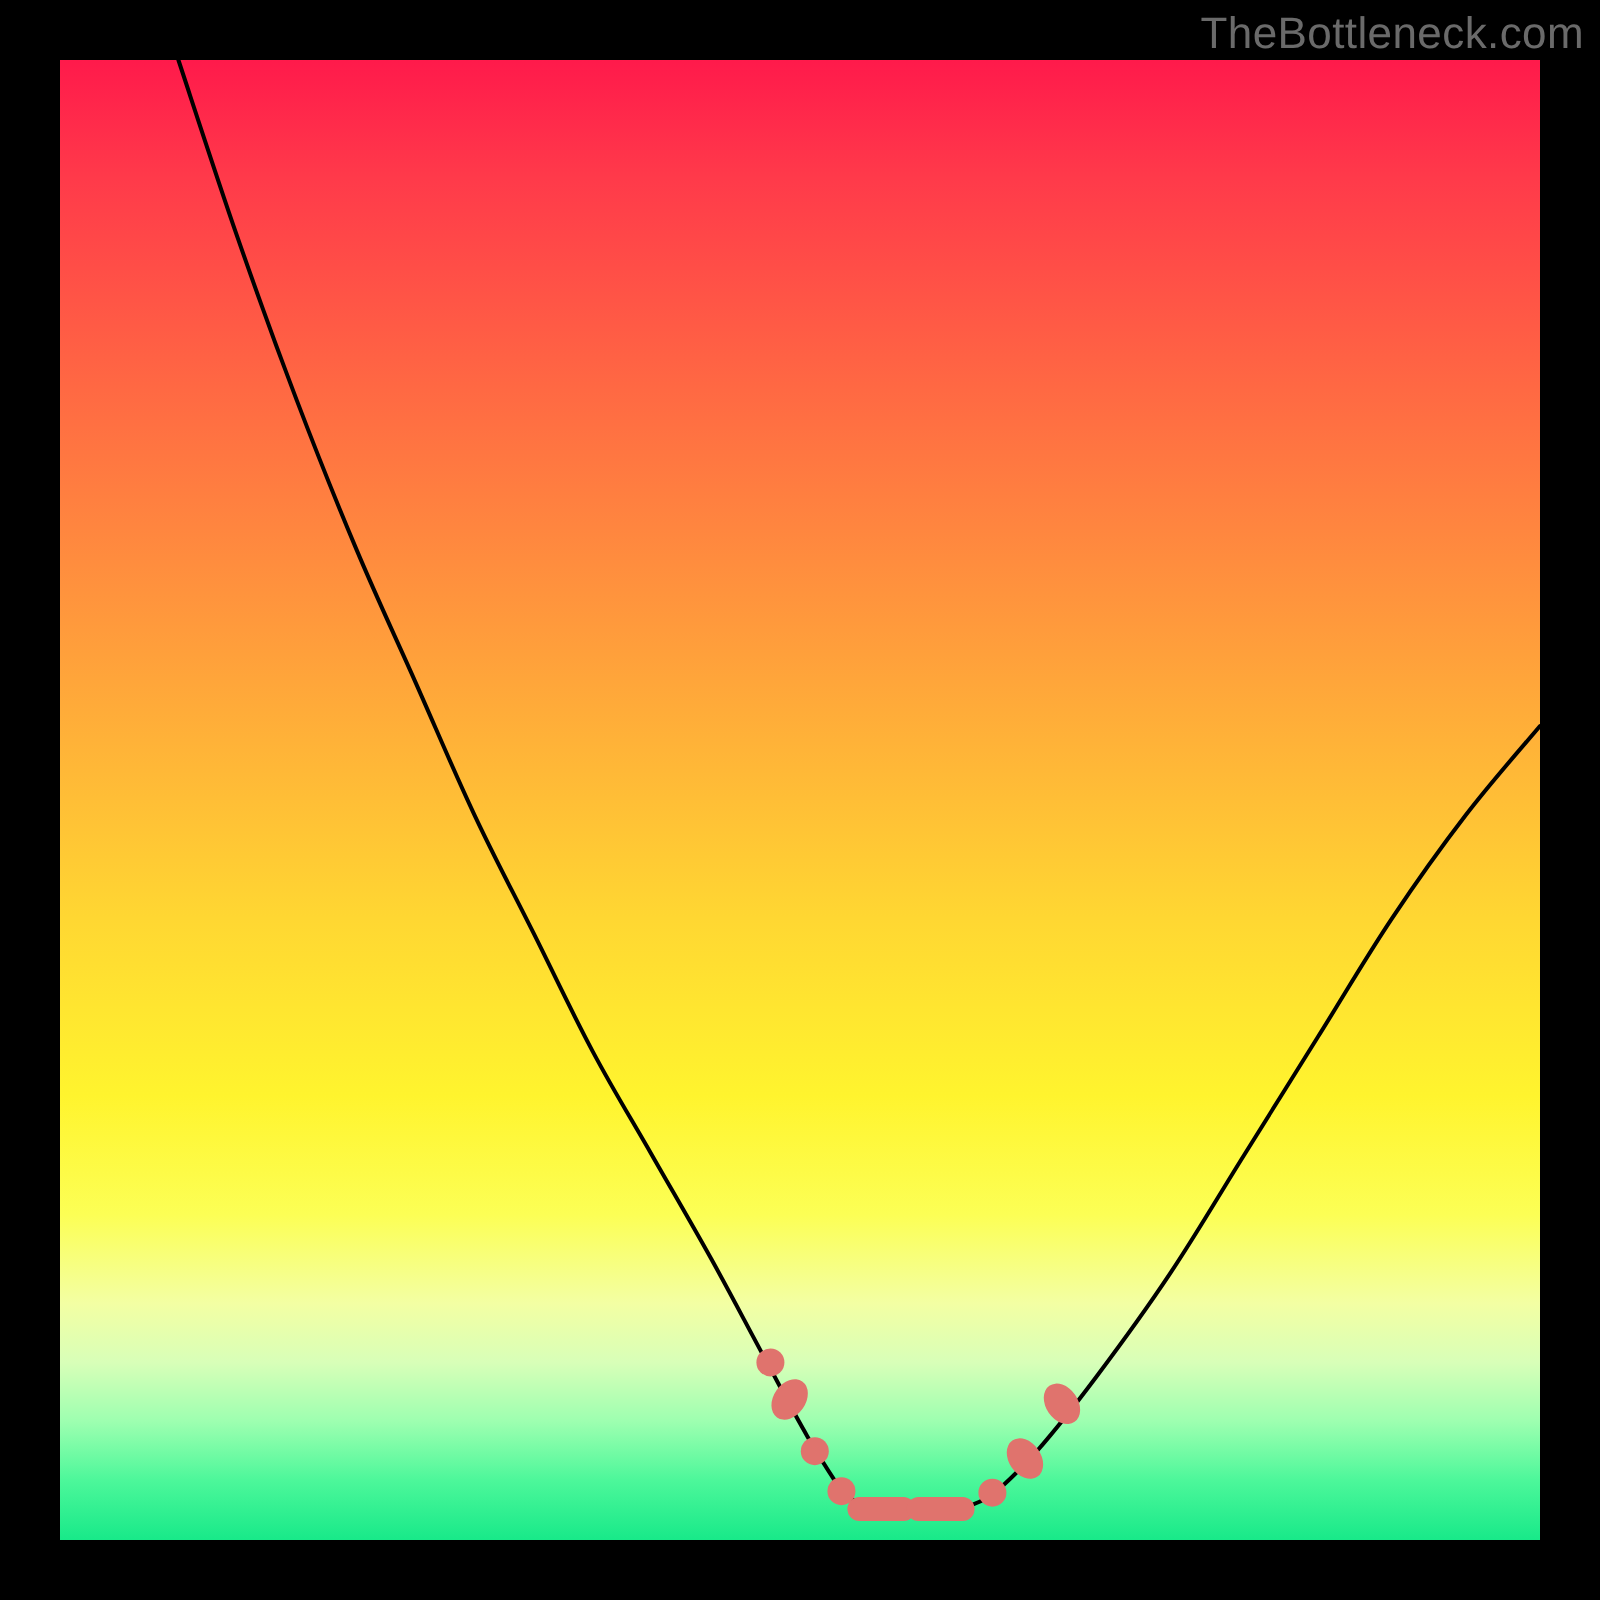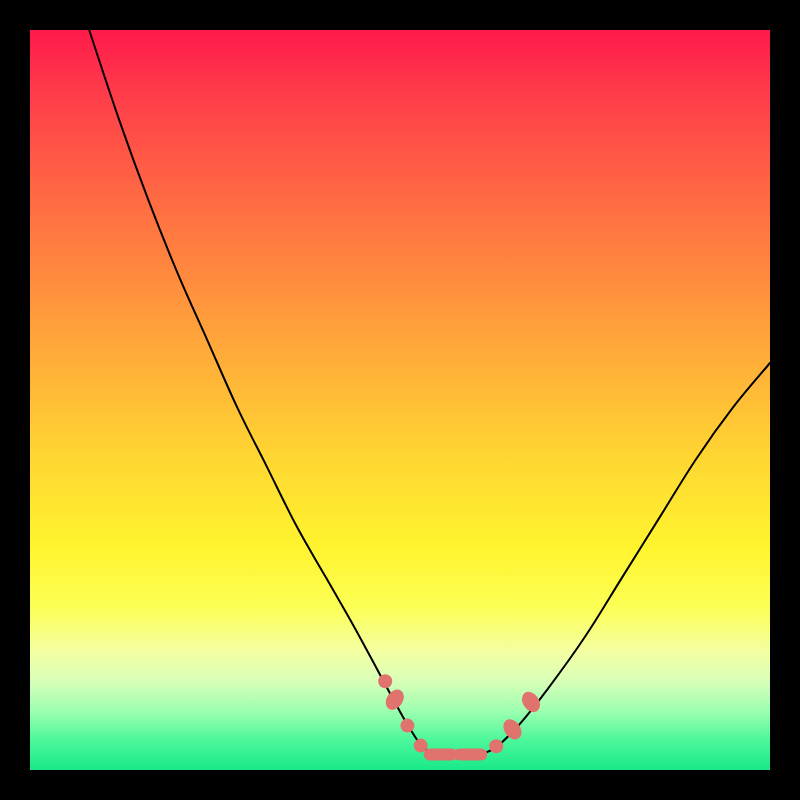--- a/index.html
+++ b/index.html
@@ -88,13 +88,14 @@
           <circle cx="377.40000000000003" cy="695.6" r="7" class="marker"></circle>
           <circle cx="390.72" cy="715.58" r="7" class="marker"></circle>
           <rect x="393.70000000000005" y="718.46" width="34" height="12" rx="6" class="marker-oval"></rect>
           <rect x="423.29999999999995" y="718.46" width="34" height="12" rx="6" class="marker-oval"></rect>
           <circle cx="466.2" cy="716.32" r="7" class="marker"></circle>
           <ellipse cx="482.48" cy="699.3" rx="8" ry="11" transform="rotate(-35 482.48 699.3)" class="marker-oval"></ellipse>
           <ellipse cx="500.98" cy="671.92" rx="8" ry="11" transform="rotate(-35 500.98 671.92)" class="marker-oval"></ellipse>
         </g>
     </svg>
   </div>
+  <div class="watermark">TheBottleneck.com</div>
 </div>
 
 </body></html>

